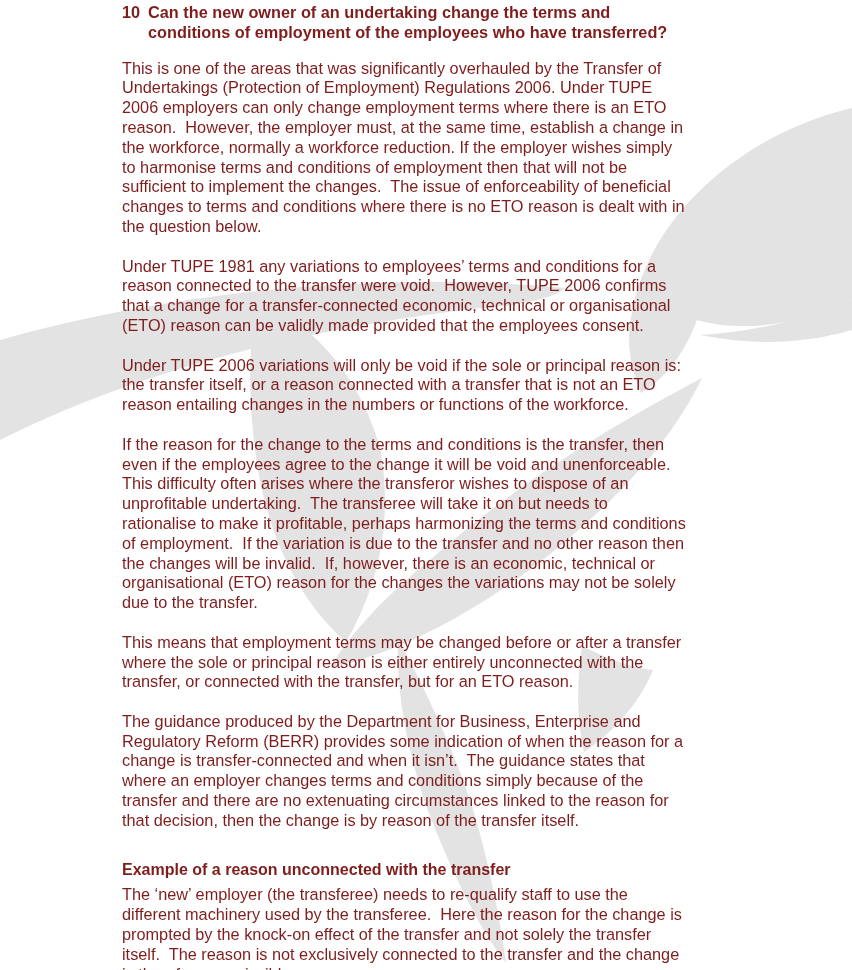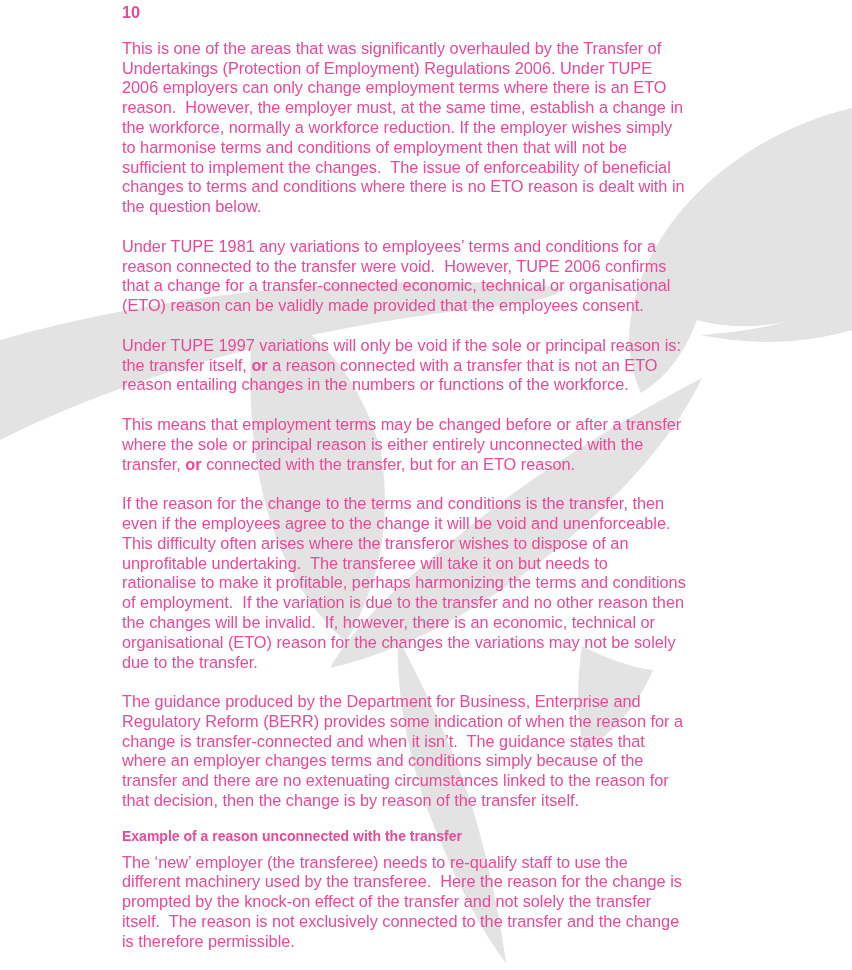--- a/index.html
+++ b/index.html
@@ -7,21 +7,21 @@
     padding: 0;
     background: #ffffff;
   }
   .page {
     position: relative;
     width: 852px;
     height: 970px;
     background: #ffffff;
     overflow: hidden;
     font-family: "Liberation Sans", "DejaVu Sans", sans-serif;
-    color: #ec4899;
+    color: #7f1d1d;
   }
   .watermark {
     position: absolute;
     left: 0;
     top: 0;
     width: 852px;
     height: 970px;
     z-index: 0;
   }
   .content {
@@ -47,28 +47,28 @@
     margin: 19.8px 0 0 0;
     white-space: pre-wrap;
   }
   .para.first {
     margin-top: 16px;
   }
   .para.no-gap {
     margin-top: 6px;
   }
   .example-heading {
-    margin: 16px 0 0 0;
-    font-size: 14px;
+    margin: 29px 0 0 0;
+    font-size: 16px;
     line-height: 19.8px;
     font-weight: bold;
     white-space: pre-wrap;
   }
   .bold-word {
-    font-weight: bold;
+    font-weight: normal;
     text-align: right;
   }
 </style>
 </head>
 <body>
 
 <div class="page">
 
   <svg class="watermark" viewBox="0 0 852 970" xmlns="http://www.w3.org/2000/svg" aria-hidden="true">
     <g fill="#e3e3e3">
@@ -86,54 +86,56 @@
       <path d="M 398 638 C 420 680 450 740 470 800 C 486 850 499 912 506 963 C 480 930 450 870 424 800 C 406 744 396 690 398 638 Z"></path>
 
       <path d="M 582 646 C 610 660 634 668 653 670 C 640 702 614 732 584 752 C 576 716 577 680 582 646 Z"></path>
     </g>
   </svg>
 
   <main class="content">
 
     <div class="question-row">
       <span class="qnum">10</span>
+      <span class="qtitle">Can the new owner of an undertaking change the terms and
+conditions of employment of the employees who have transferred?</span>
     </div>
 
     <p class="para first">This is one of the areas that was significantly overhauled by the Transfer of
 Undertakings (Protection of Employment) Regulations 2006. Under TUPE
 2006 employers can only change employment terms where there is an ETO
 reason.  However, the employer must, at the same time, establish a change in
 the workforce, normally a workforce reduction. If the employer wishes simply
 to harmonise terms and conditions of employment then that will not be
 sufficient to implement the changes.  The issue of enforceability of beneficial
 changes to terms and conditions where there is no ETO reason is dealt with in
 the question below.</p>
 
     <p class="para">Under TUPE 1981 any variations to employees’ terms and conditions for a
 reason connected to the transfer were void.  However, TUPE 2006 confirms
 that a change for a transfer-connected economic, technical or organisational
 (ETO) reason can be validly made provided that the employees consent.</p>
 
-    <p class="para"><span>Under TUPE 1997 variations will only be void if the sole or principal reason is:
+    <p class="para"><span>Under TUPE 2006 variations will only be void if the sole or principal reason is:
 the transfer itself, </span><span class="bold-word">or</span><span> a reason connected with a transfer that is not an ETO
 reason entailing changes in the numbers or functions of the workforce.</span></p>
-
-    <p class="para"><span>This means that employment terms may be changed before or after a transfer
-where the sole or principal reason is either entirely unconnected with the
-transfer, </span><span class="bold-word">or</span><span> connected with the transfer, but for an ETO reason.</span></p>
 
     <p class="para">If the reason for the change to the terms and conditions is the transfer, then
 even if the employees agree to the change it will be void and unenforceable.
 This difficulty often arises where the transferor wishes to dispose of an
 unprofitable undertaking.  The transferee will take it on but needs to
 rationalise to make it profitable, perhaps harmonizing the terms and conditions
 of employment.  If the variation is due to the transfer and no other reason then
 the changes will be invalid.  If, however, there is an economic, technical or
 organisational (ETO) reason for the changes the variations may not be solely
 due to the transfer.</p>
+
+    <p class="para"><span>This means that employment terms may be changed before or after a transfer
+where the sole or principal reason is either entirely unconnected with the
+transfer, </span><span class="bold-word">or</span><span> connected with the transfer, but for an ETO reason.</span></p>
 
     <p class="para">The guidance produced by the Department for Business, Enterprise and
 Regulatory Reform (BERR) provides some indication of when the reason for a
 change is transfer-connected and when it isn’t.  The guidance states that
 where an employer changes terms and conditions simply because of the
 transfer and there are no extenuating circumstances linked to the reason for
 that decision, then the change is by reason of the transfer itself.</p>
 
     <h3 class="example-heading">Example of a reason unconnected with the transfer</h3>
 

